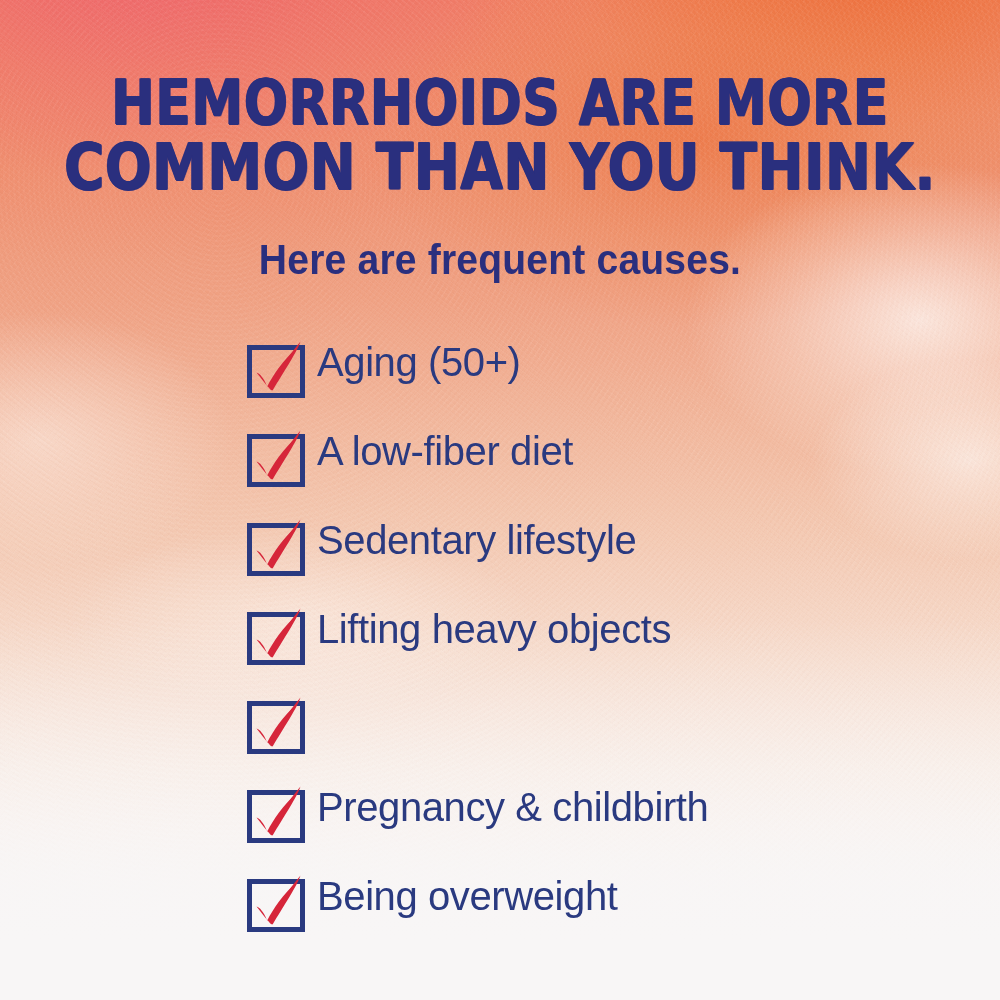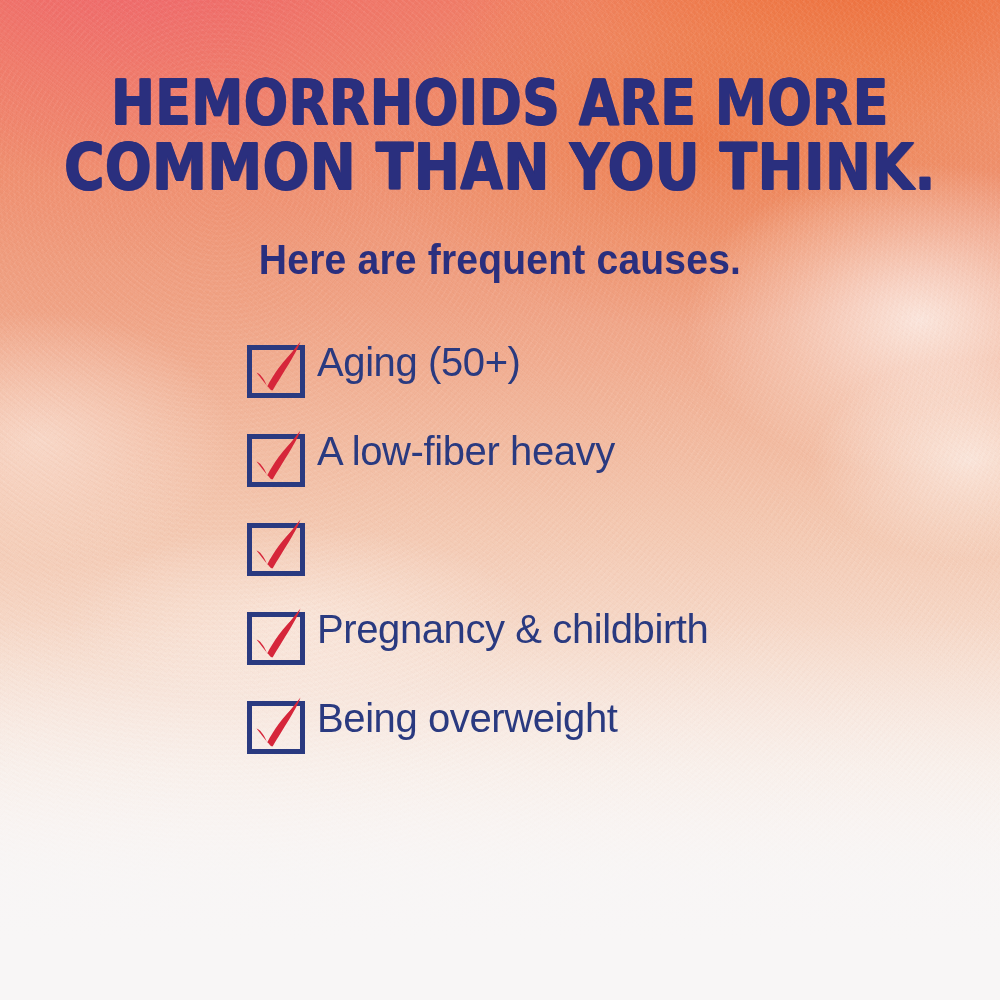--- a/index.html
+++ b/index.html
@@ -240,24 +240,44 @@
       </div>
 
       <div class="cause-row">
         <span class="check-wrap">
           <svg class="check-svg" viewBox="0 0 62 70" xmlns="http://www.w3.org/2000/svg">
             <rect x="6.5" y="19.5" width="53" height="48" fill="none" stroke="#2a3a80" stroke-width="5"></rect>
             <path d="M13.5 44.5 C16.5 45.2 20.5 49.5 24.2 58.5 C30 47 40 32.5 54 19.5 C48.5 30.5 37 48 28.5 62.5 C24 58 17.5 49.5 13.5 44.5 Z" fill="#d6263a"></path>
             <path d="M27.6 61.2 C33.5 46.5 45.5 27.5 57.5 13.5 C54 24 40 45 29.6 62.6 Z" fill="#d6263a"></path>
           </svg>
         </span>
-        <span class="cause-label">A low-fiber heavy</span>
-      </div>
-
-
+        <span class="cause-label">A low-fiber diet</span>
+      </div>
+
+      <div class="cause-row">
+        <span class="check-wrap">
+          <svg class="check-svg" viewBox="0 0 62 70" xmlns="http://www.w3.org/2000/svg">
+            <rect x="6.5" y="19.5" width="53" height="48" fill="none" stroke="#2a3a80" stroke-width="5"></rect>
+            <path d="M13.5 44.5 C16.5 45.2 20.5 49.5 24.2 58.5 C30 47 40 32.5 54 19.5 C48.5 30.5 37 48 28.5 62.5 C24 58 17.5 49.5 13.5 44.5 Z" fill="#d6263a"></path>
+            <path d="M27.6 61.2 C33.5 46.5 45.5 27.5 57.5 13.5 C54 24 40 45 29.6 62.6 Z" fill="#d6263a"></path>
+          </svg>
+        </span>
+        <span class="cause-label">Sedentary lifestyle</span>
+      </div>
+
+      <div class="cause-row">
+        <span class="check-wrap">
+          <svg class="check-svg" viewBox="0 0 62 70" xmlns="http://www.w3.org/2000/svg">
+            <rect x="6.5" y="19.5" width="53" height="48" fill="none" stroke="#2a3a80" stroke-width="5"></rect>
+            <path d="M13.5 44.5 C16.5 45.2 20.5 49.5 24.2 58.5 C30 47 40 32.5 54 19.5 C48.5 30.5 37 48 28.5 62.5 C24 58 17.5 49.5 13.5 44.5 Z" fill="#d6263a"></path>
+            <path d="M27.6 61.2 C33.5 46.5 45.5 27.5 57.5 13.5 C54 24 40 45 29.6 62.6 Z" fill="#d6263a"></path>
+          </svg>
+        </span>
+        <span class="cause-label">Lifting heavy objects</span>
+      </div>
 
       <div class="cause-row">
         <span class="check-wrap">
           <svg class="check-svg" viewBox="0 0 62 70" xmlns="http://www.w3.org/2000/svg">
             <rect x="6.5" y="19.5" width="53" height="48" fill="none" stroke="#2a3a80" stroke-width="5"></rect>
             <path d="M13.5 44.5 C16.5 45.2 20.5 49.5 24.2 58.5 C30 47 40 32.5 54 19.5 C48.5 30.5 37 48 28.5 62.5 C24 58 17.5 49.5 13.5 44.5 Z" fill="#d6263a"></path>
             <path d="M27.6 61.2 C33.5 46.5 45.5 27.5 57.5 13.5 C54 24 40 45 29.6 62.6 Z" fill="#d6263a"></path>
           </svg>
         </span>
       </div>

